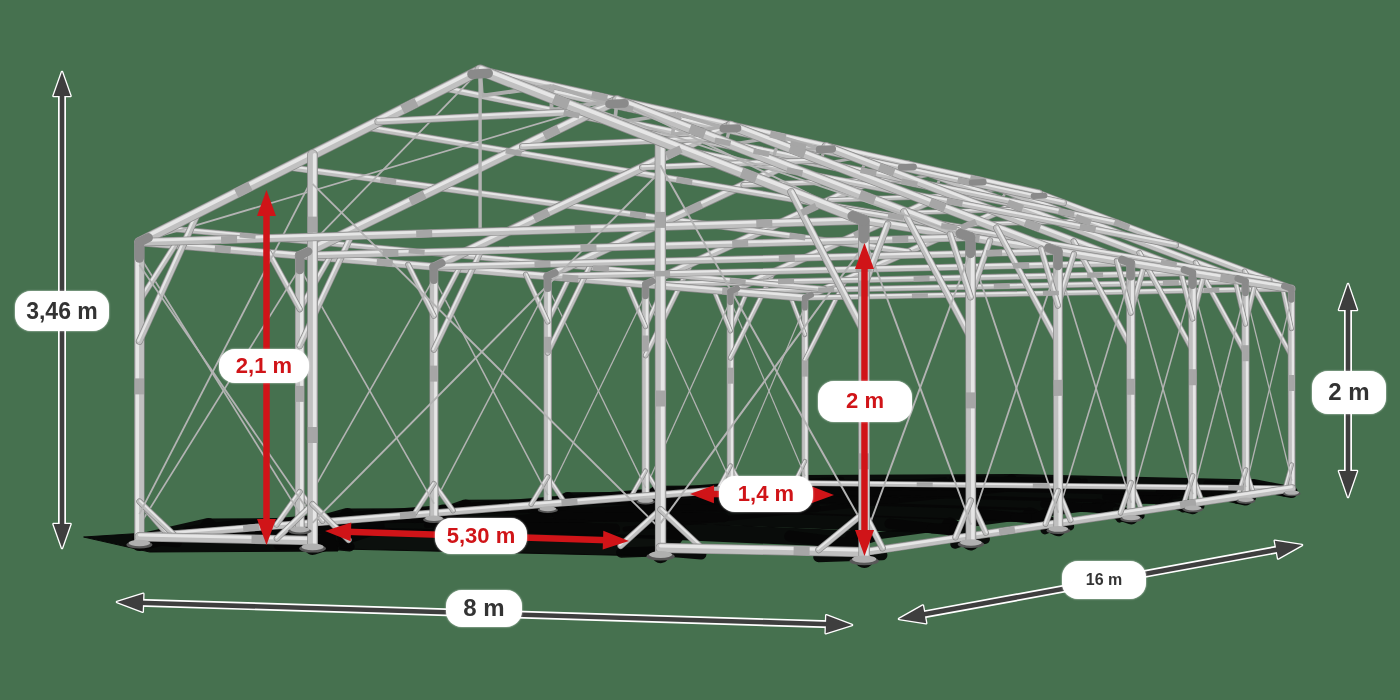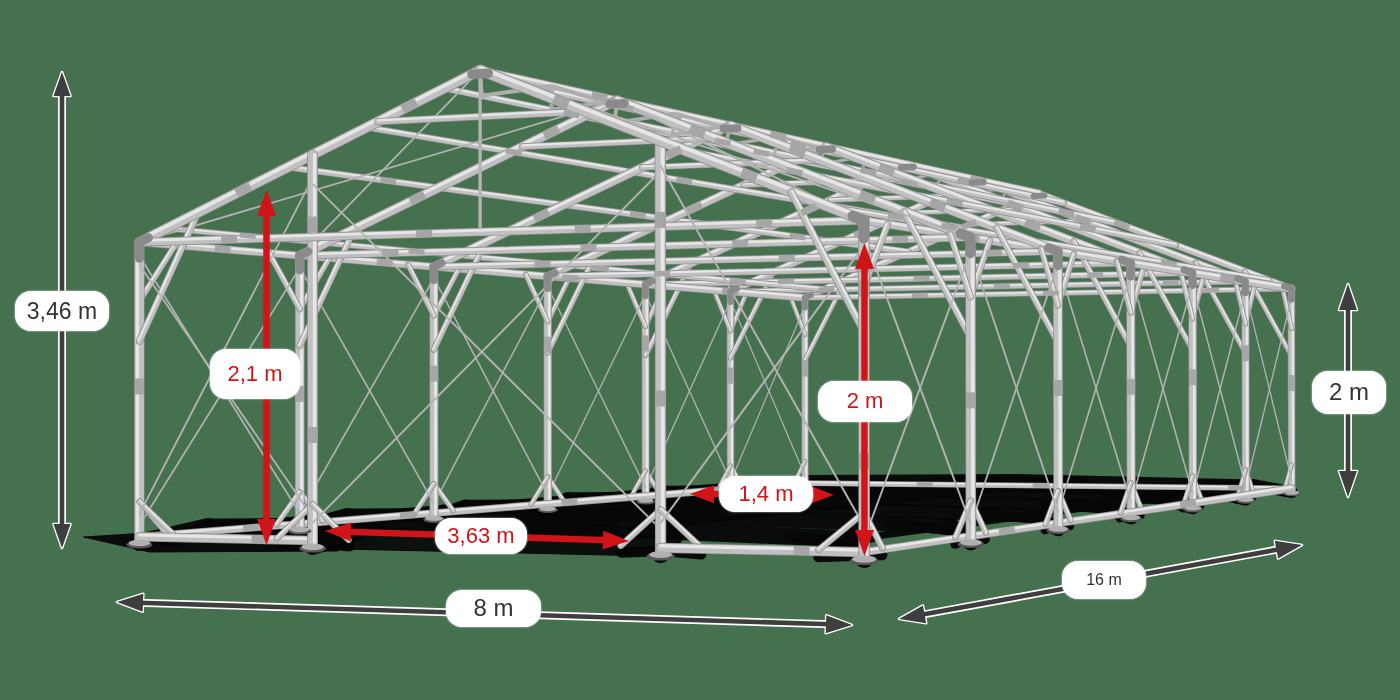--- a/index.html
+++ b/index.html
@@ -1,20 +1,20 @@
 <!DOCTYPE html>
 <html><head>
 <meta charset="utf-8">
 <style>
   html,body{margin:0;padding:0;}
   body{width:1400px;height:700px;overflow:hidden;font-family:"Liberation Sans","DejaVu Sans",sans-serif;}
   .stage{position:relative;width:1400px;height:700px;background:#46714f;}
   .stage svg{position:absolute;left:0;top:0;}
   .pill{position:absolute;background:#ffffff;border-radius:16px;display:flex;
-        align-items:center;justify-content:center;font-weight:400;line-height:1;
+        align-items:center;justify-content:center;font-weight:700;line-height:1;
         box-shadow:0 0 2px rgba(255,255,255,0.9);}
   .pill.red{color:#d01418;}
   .pill.black{color:#333333;}
 </style>
 </head>
 <body>
 
 <div class="stage">
 <svg width="1400" height="700" viewBox="0 0 1400 700">
       <g stroke="#060606" stroke-opacity="0.95" fill="none" stroke-linecap="round">
@@ -823,20 +823,20 @@
         <path d="M834 495L809.9 503.8L810.1 485.8Z" fill="#d01418"></path>
         <path d="M690 494L714.1 485.2L713.9 503.2Z" fill="#d01418"></path>
       </g>
       <g>
         <path d="M346.3 531.7L607.7 540.3" stroke="#d01418" stroke-width="6.5" fill="none"></path>
         <path d="M629 541L602.7 549.6L603.3 530.7Z" fill="#d01418"></path>
         <path d="M325 531L351.3 522.4L350.7 541.3Z" fill="#d01418"></path>
       </g>
     </svg>
 <div class="pill black" style="left:15px;top:291px;width:94px;height:40px;font-size:23px">3,46 m</div>
-    <div class="pill red" style="left:210px;top:349px;width:90px;height:50px;font-size:22px">2,1 m</div>
-    <div class="pill red" style="left:435px;top:518px;width:92px;height:36px;font-size:22px">3,63 m</div>
-    <div class="pill black" style="left:446px;top:589.5px;width:95px;height:37px;font-size:24px">8 m</div>
+    <div class="pill red" style="left:219px;top:349px;width:90px;height:34px;font-size:22px">2,1 m</div>
+    <div class="pill red" style="left:435px;top:518px;width:92px;height:36px;font-size:22px">5,30 m</div>
+    <div class="pill black" style="left:446px;top:589.5px;width:76px;height:37px;font-size:24px">8 m</div>
     <div class="pill red" style="left:818px;top:380.5px;width:94px;height:41px;font-size:22px">2 m</div>
     <div class="pill red" style="left:719px;top:476px;width:94px;height:36px;font-size:22px">1,4 m</div>
     <div class="pill black" style="left:1062px;top:561px;width:84px;height:38px;font-size:16px">16 m</div>
     <div class="pill black" style="left:1312px;top:370.5px;width:74px;height:43px;font-size:24px">2 m</div>
 </div>
 
 </body></html>

